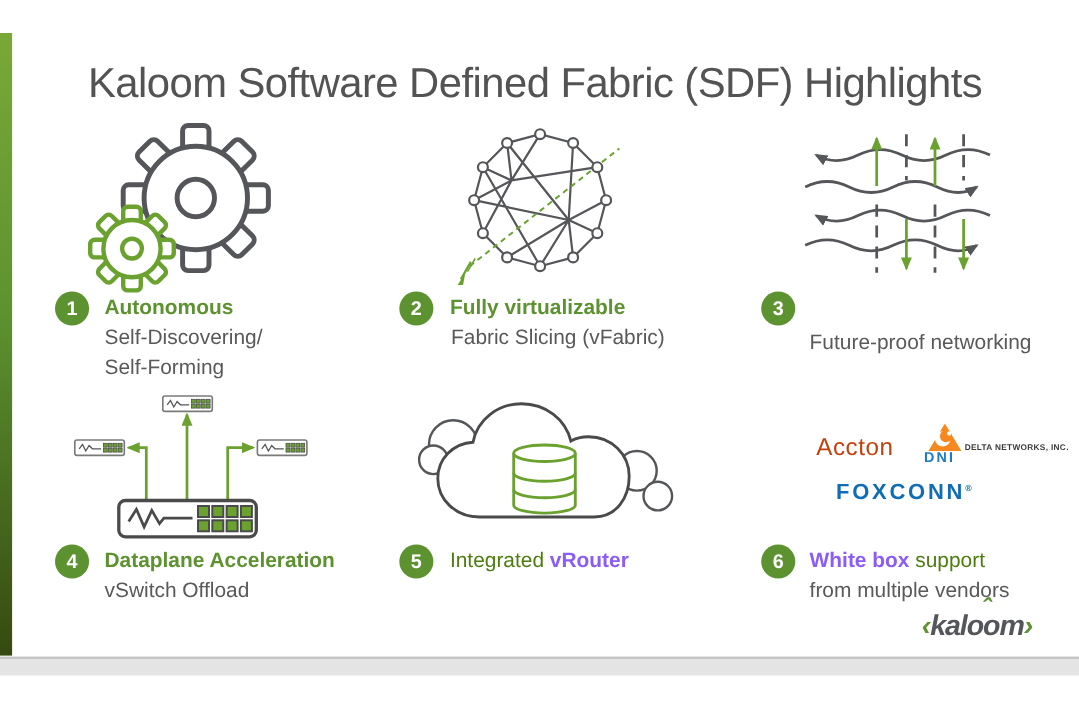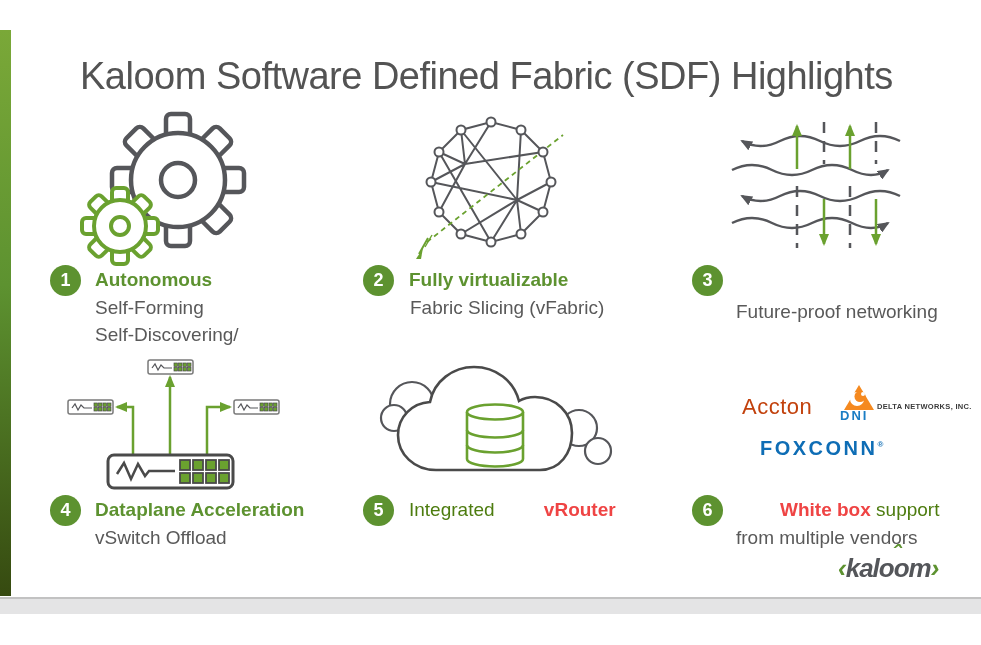--- a/index.html
+++ b/index.html
@@ -25,21 +25,21 @@
     display:flex;align-items:center;justify-content:center;
   }
   .item-title{
     position:absolute;font-size:19px;font-weight:bold;color:#5d9230;
     line-height:26px;white-space:nowrap;
   }
   .item-sub{
     position:absolute;font-size:19px;color:#595959;line-height:27px;white-space:nowrap;
   }
   .gray-part{color:#4d7c0f;font-weight:normal;}
-  .green-part{color:#ef4444;font-weight:bold;margin-left:44px;}
+  .green-part{color:#8b5cf6;font-weight:bold;}
   .icon-box{position:absolute;}
   
   .accton-logo{
     position:absolute;left:742px;top:394px;font-size:22px;font-weight:normal;
     color:#c2410c;letter-spacing:0.5px;
   }
   .dni-text{
     position:absolute;left:840px;top:408px;font-size:13px;font-weight:bold;
     color:#1a7dc4;letter-spacing:2px;
   }
@@ -109,22 +109,22 @@
       <rect x="-8" y="-38" width="16" height="16" rx="4" transform="rotate(315)"></rect>
       <circle r="26"></circle>
       <circle r="9"></circle>
     </g>
   </svg>
   <div class="badge" style="left:50px;top:265px">
     <span>1</span>
   </div>
   <div class="item-title" style="left:95px;top:267px">Autonomous</div>
   <div class="item-sub" style="left:95px;top:294px">
+    <div>Self-Discovering/</div>
     <div>Self-Forming</div>
-    <div>Self-Discovering/</div>
   </div>
 
   <svg class="icon-box" style="left:413px;top:112px" width="158" height="150" viewBox="0 0 158 150">
     <g stroke="#55565a" stroke-width="2" fill="none">
       <polygon points="138,70 130,100 108,122 78,130 48,122 26,100 18,70 26,40 48,18 78,10 108,18 130,40"></polygon>
       <path d="M52,52 L18,70 M52,52 L26,40 M52,52 L48,18 M52,52 L78,10 M52,52 L26,100 M52,52 L130,40"></path>
       <path d="M104,88 L138,70 M104,88 L130,100 M104,88 L108,122 M104,88 L78,130 M104,88 L48,122 M104,88 L108,18"></path>
       <path d="M48,18 L104,88 M18,70 L104,88 M26,40 L78,130"></path>
     </g>
     <g stroke="#6aa12f">

